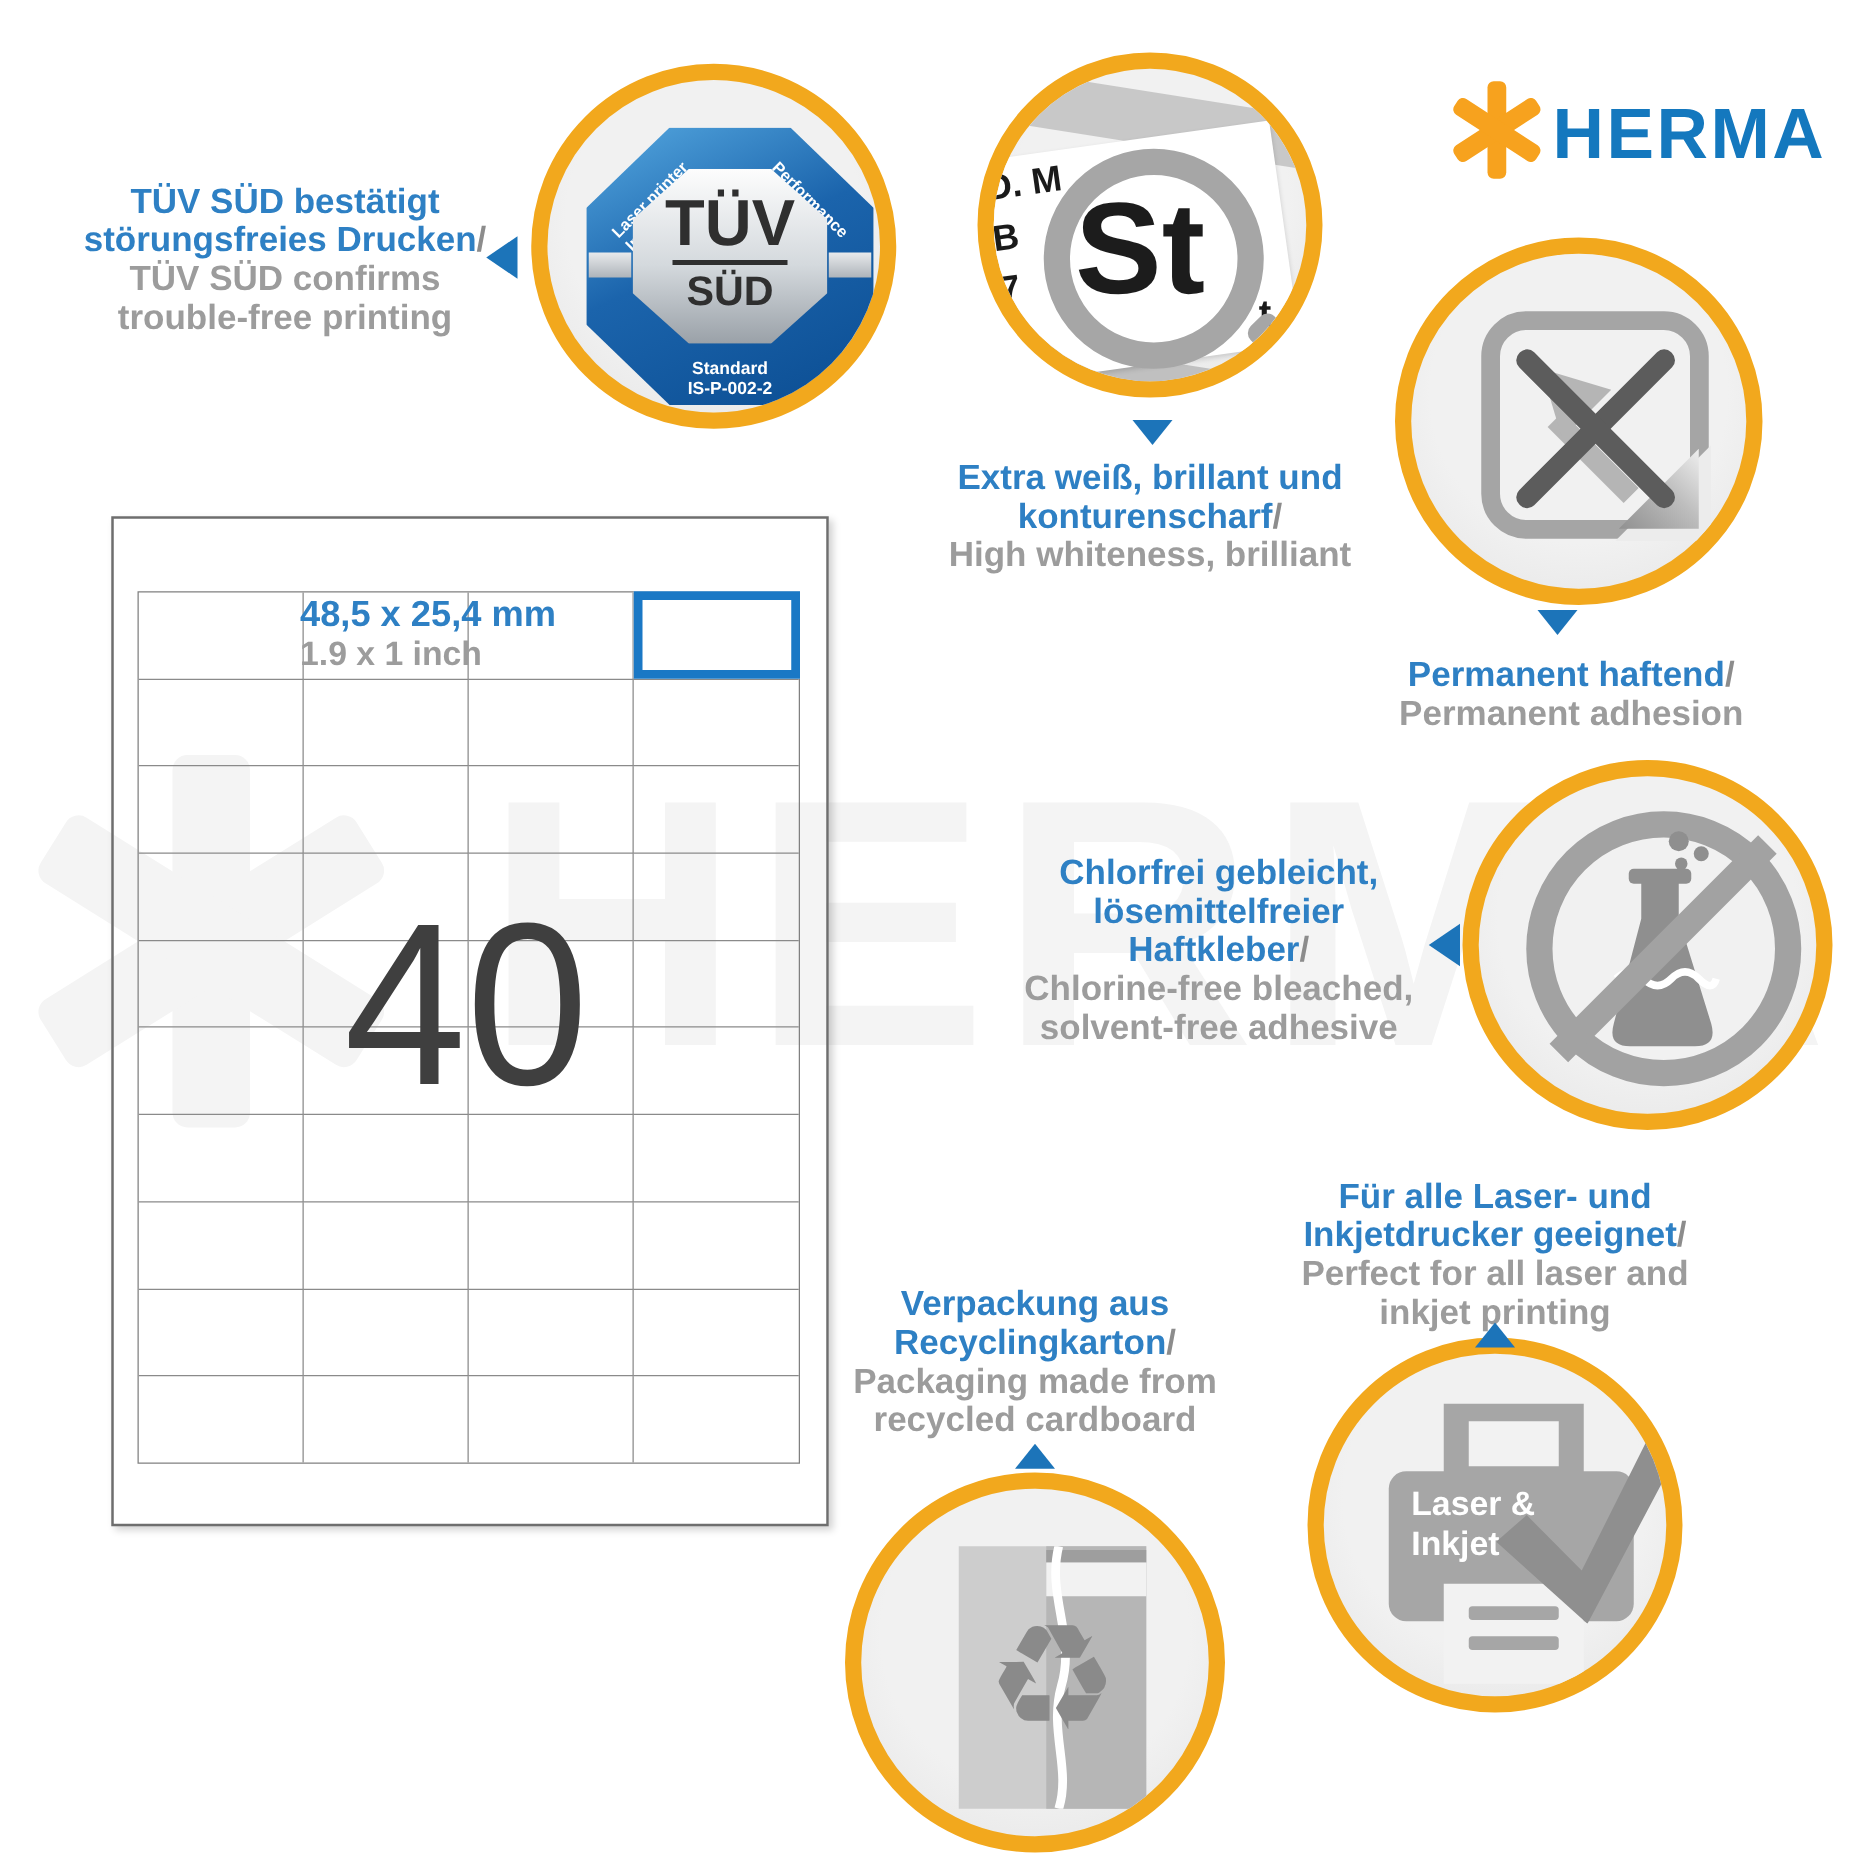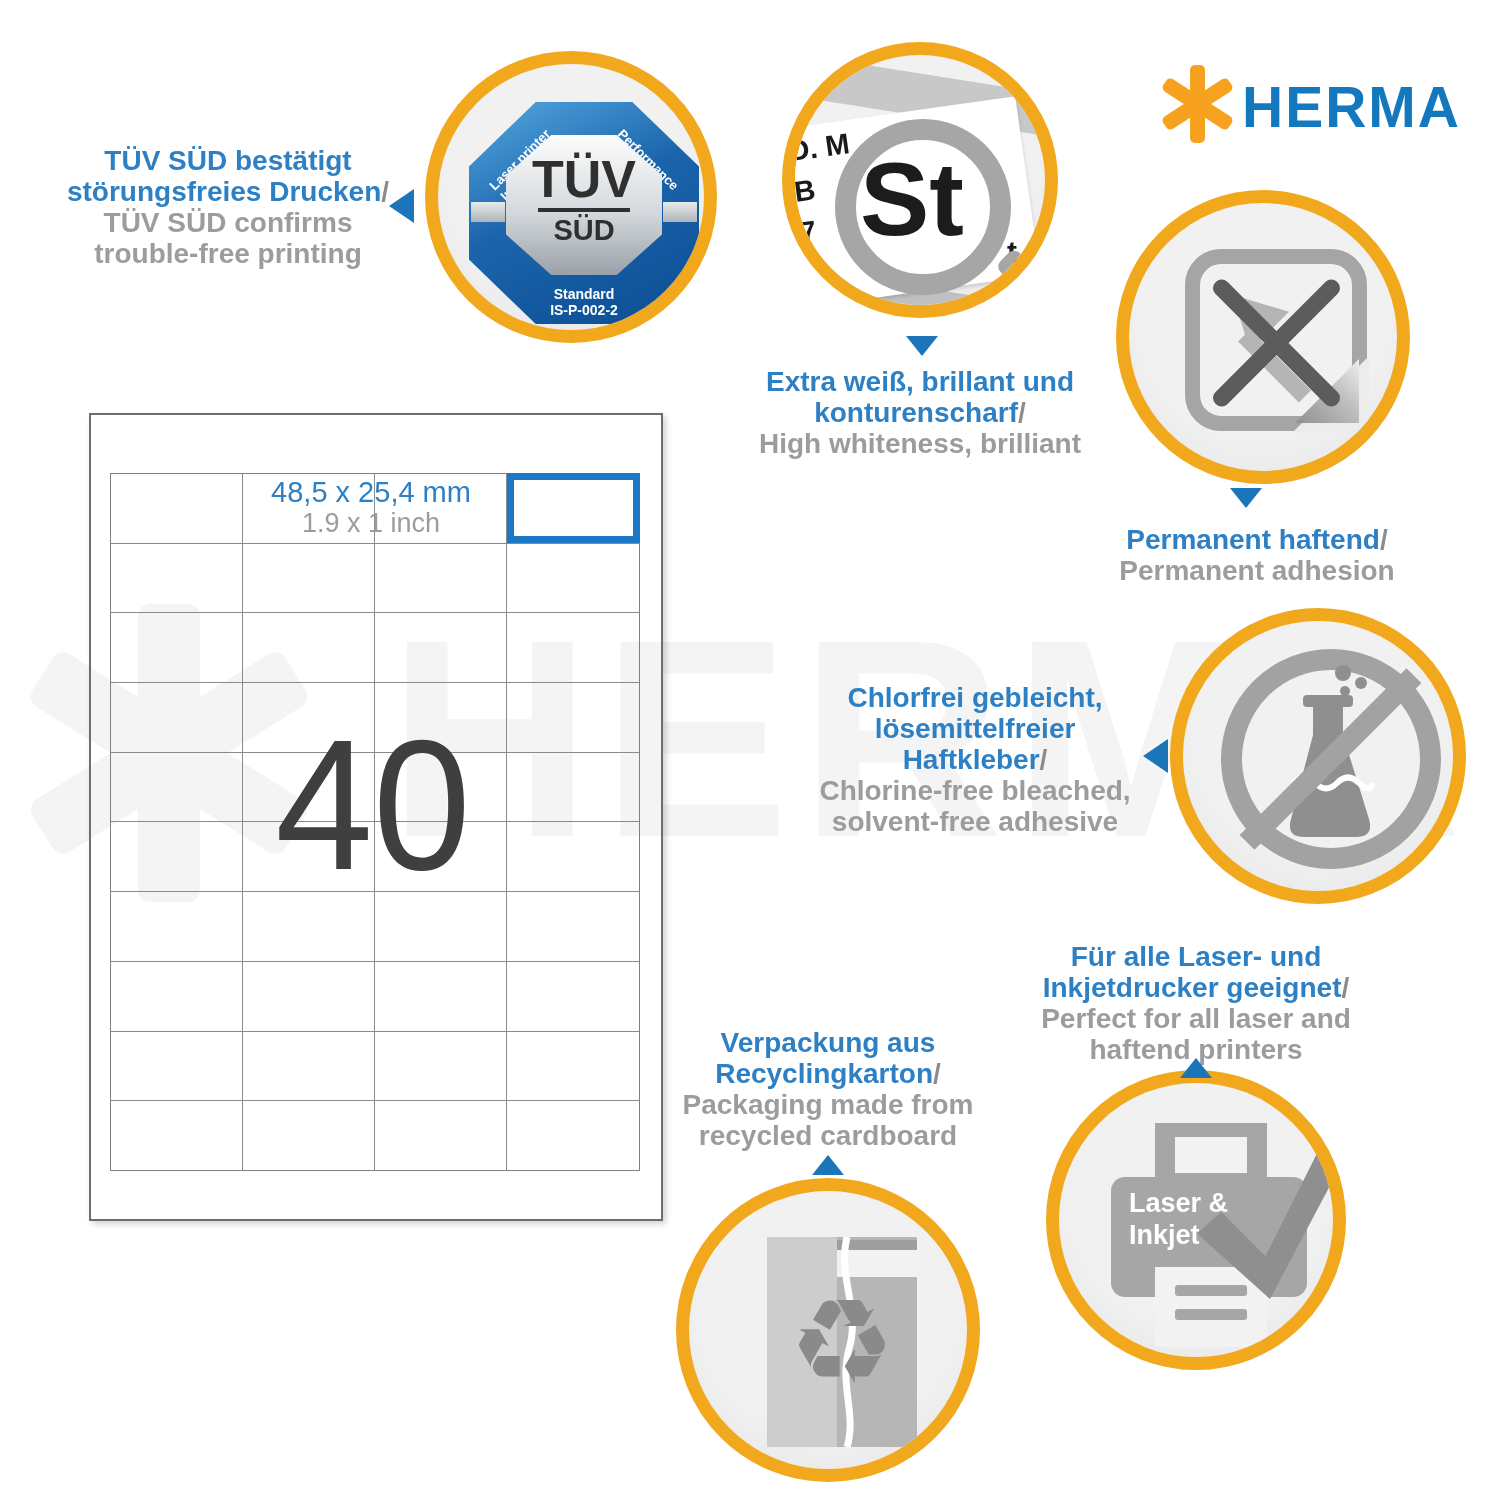--- a/index.html
+++ b/index.html
@@ -15,21 +15,21 @@
   
   #sheet{position:absolute;left:89px;top:413px;width:574px;height:808px;z-index:1;
          border:2px solid #6E6E6E;box-shadow:3px 3px 6px rgba(0,0,0,.18);background:transparent;box-sizing:border-box;}
   #label-grid{position:absolute;left:110px;top:473px;width:530px;height:698px;z-index:1;
               display:grid;border:1px solid #808080;box-sizing:border-box;}
   #label-grid .cell{border-right:1px solid #8A8A8A;border-bottom:1px solid #8A8A8A;}
   #label-grid .cell.last-col{border-right:none;}
   #label-grid .cell.last-row{border-bottom:none;}
   #highlight-cell{position:absolute;left:507px;top:473px;width:133px;height:70px;z-index:2;
                   border:7px solid #1A78C5;background:#fff;box-sizing:border-box;}
-  #dim-text{position:absolute;left:240px;top:477px;width:262px;z-index:2;text-align:center;font-weight:normal;line-height:31px;}
+  #dim-text{position:absolute;left:240px;top:477px;width:262px;z-index:2;text-align:left;font-weight:bold;line-height:31px;}
   #dim-mm{font-size:29px;color:#2E80C4;}
   #dim-inch{font-size:27px;color:#9C9C9C;}
   #label-count{position:absolute;left:373px;top:813px;transform:translate(-50%,-54%) scaleX(.95);z-index:2;
                font-size:185px;font-weight:400;color:#3F3F3F;}
 
   
   .circle{position:absolute;border-radius:50%;border:13px solid #F2A81D;box-sizing:border-box;z-index:2;
           background:radial-gradient(circle at 50% 42%,#F1F1F1 58%,#E4E4E4 100%);overflow:hidden;}
   .tail{position:absolute;width:0;height:0;z-index:3;}
   .tail-left{border-top:17px solid transparent;border-bottom:17px solid transparent;border-right:25px solid #1C74B9;}
@@ -49,21 +49,21 @@
 
   
   #tuv-badge{position:absolute;left:31px;top:38px;width:230px;height:222px;
              clip-path:polygon(29% 0%,71% 0%,100% 29%,100% 71%,71% 100%,29% 100%,0% 71%,0% 29%);
              background:linear-gradient(155deg,#55A8E0 0%,#1B64AC 45%,#0B4D92 100%);}
   #tuv-inner{position:absolute;left:37px;top:33px;width:156px;height:140px;text-align:center;
              clip-path:polygon(29% 0%,71% 0%,100% 29%,100% 71%,71% 100%,29% 100%,0% 71%,0% 29%);
              background:linear-gradient(180deg,#FDFDFD 0%,#D4D9DD 55%,#9AA1A8 100%);}
   #tuv-main{margin-top:18px;font-size:52px;font-weight:bold;color:#2F2F2F;line-height:52px;}
   #tuv-rule{width:92px;height:4px;background:#2F2F2F;margin:3px auto 2px auto;}
-  #tuv-sub{font-size:29px;font-weight:bold;color:#2F2F2F;}
+  #tuv-sub{font-size:33px;font-weight:bold;color:#2F2F2F;}
   .tuv-tab{position:absolute;top:100px;width:34px;height:20px;background:linear-gradient(#E8EAEC,#AEB4BA);}
   .badge-rot{position:absolute;width:124px;text-align:center;font-size:13px;font-weight:bold;color:#fff;line-height:15px;}
   #badge-bottom{position:absolute;left:0;right:0;bottom:6px;text-align:center;font-size:14px;font-weight:bold;color:#fff;line-height:16px;}
 
   
   .stripe{position:absolute;background:#C8C8C8;}
   #mag-label{position:absolute;left:-18px;top:58px;width:252px;height:180px;background:#fff;transform:rotate(-8deg);
              box-shadow:0 2px 4px rgba(0,0,0,.15);}
   #mag-label .addr{padding:6px 0 0 20px;font-size:29px;font-weight:bold;color:#1A1A1A;line-height:35px;}
   #mag-t{position:absolute;left:212px;top:180px;font-size:30px;font-weight:bold;color:#1A1A1A;}
@@ -267,21 +267,21 @@
     <div class="de"><span>lösemittelfreier</span></div>
     <div class="de"><span>Haftkleber</span><span class="slash">/</span></div>
     <div class="en">Chlorine-free bleached,</div>
     <div class="en">solvent-free adhesive</div>
   </div>
 
   <div class="feature" style="left:996px;top:941px;">
     <div class="de"><span>Für alle Laser- und</span></div>
     <div class="de"><span>Inkjetdrucker geeignet</span><span class="slash">/</span></div>
     <div class="en">Perfect for all laser and</div>
-    <div class="en">haftend printers</div>
+    <div class="en">inkjet printing</div>
   </div>
   <div class="tail tail-up" style="left:1180px;top:1058px;"></div>
   <div class="circle" style="left:1046px;top:1070px;width:300px;height:300px;">
     <div id="printer-slot">
       <div id="printer-slot-paper"></div>
     </div>
     <div id="printer-body">
       <div id="printer-label">
         <div>Laser &amp;</div>
         <div>Inkjet</div>

